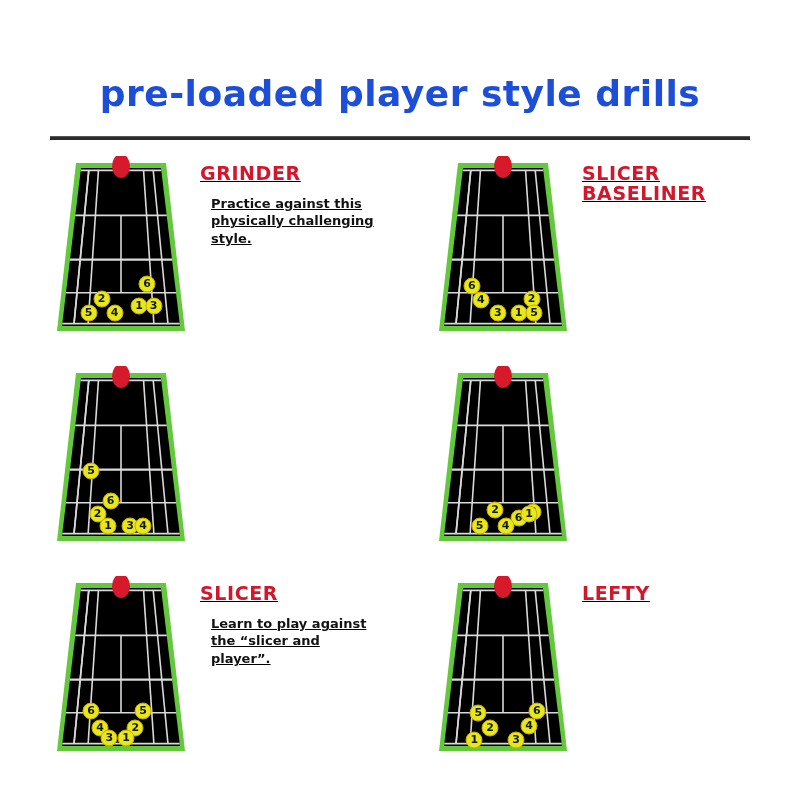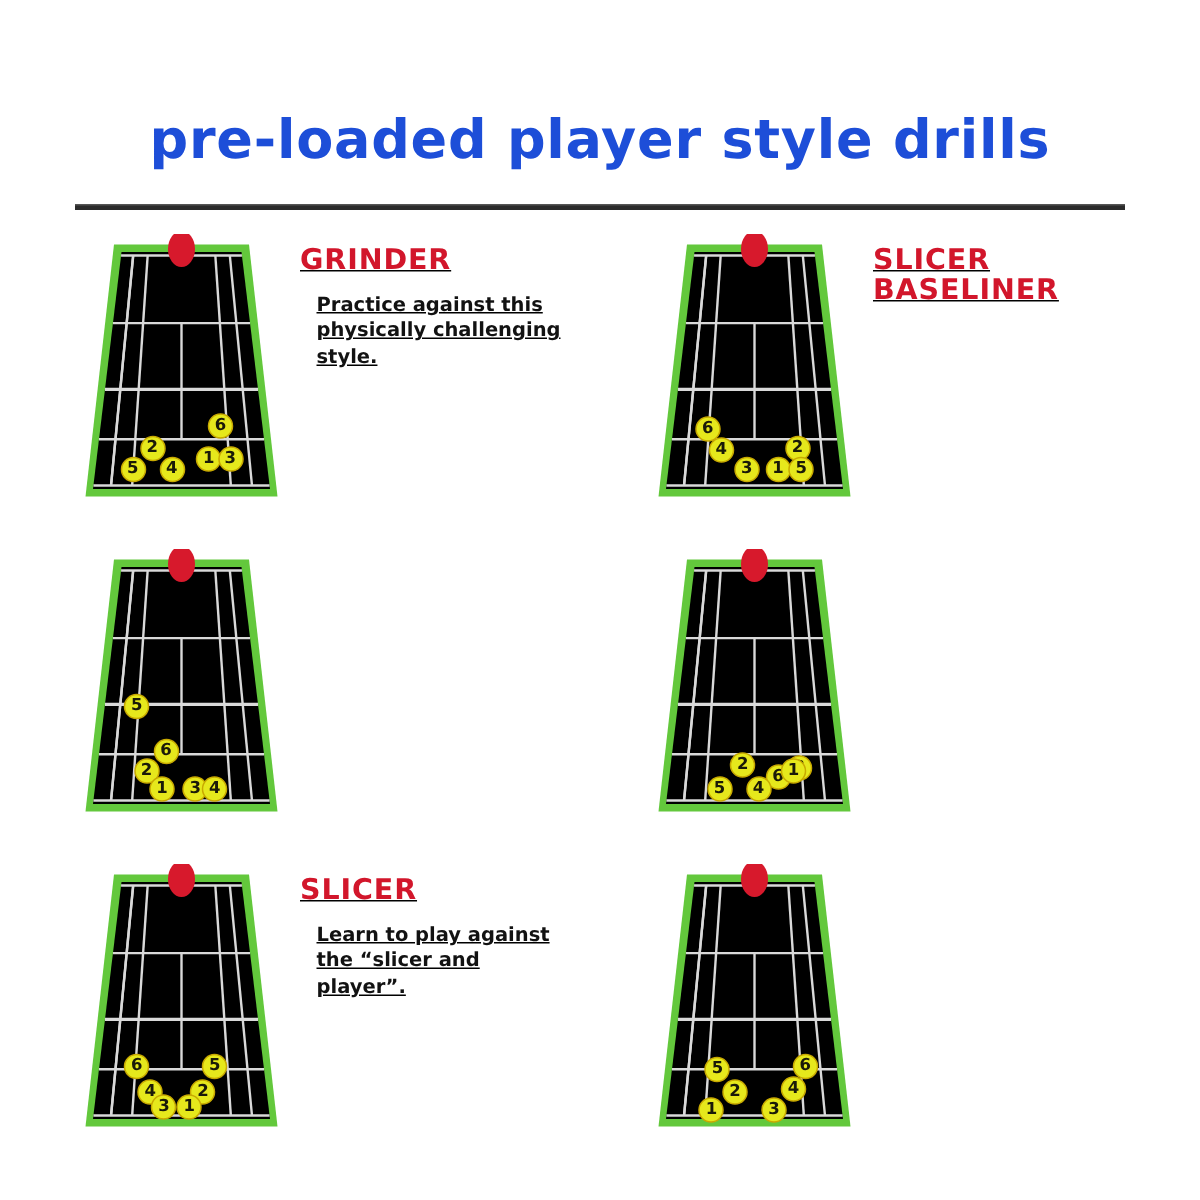--- a/index.html
+++ b/index.html
@@ -281,17 +281,18 @@
             <ellipse cx="65" cy="10" rx="9" ry="12" fill="#d7192c"></ellipse>
           </svg>
           <div class="ball" style="left: 31%; top: 77%;">5</div>
           <div class="ball" style="left: 76%; top: 76%;">6</div>
           <div class="ball" style="left: 40%; top: 85%;">2</div>
           <div class="ball" style="left: 70%; top: 84%;">4</div>
           <div class="ball" style="left: 28%; top: 92%;">1</div>
           <div class="ball" style="left: 60%; top: 92%;">3</div>
         </div>
         <div class="drill-text">
+          <div class="drill-name">LEFTY</div>
         </div>
       </div>
     </div>
 
 </div>
 
 </body></html>

